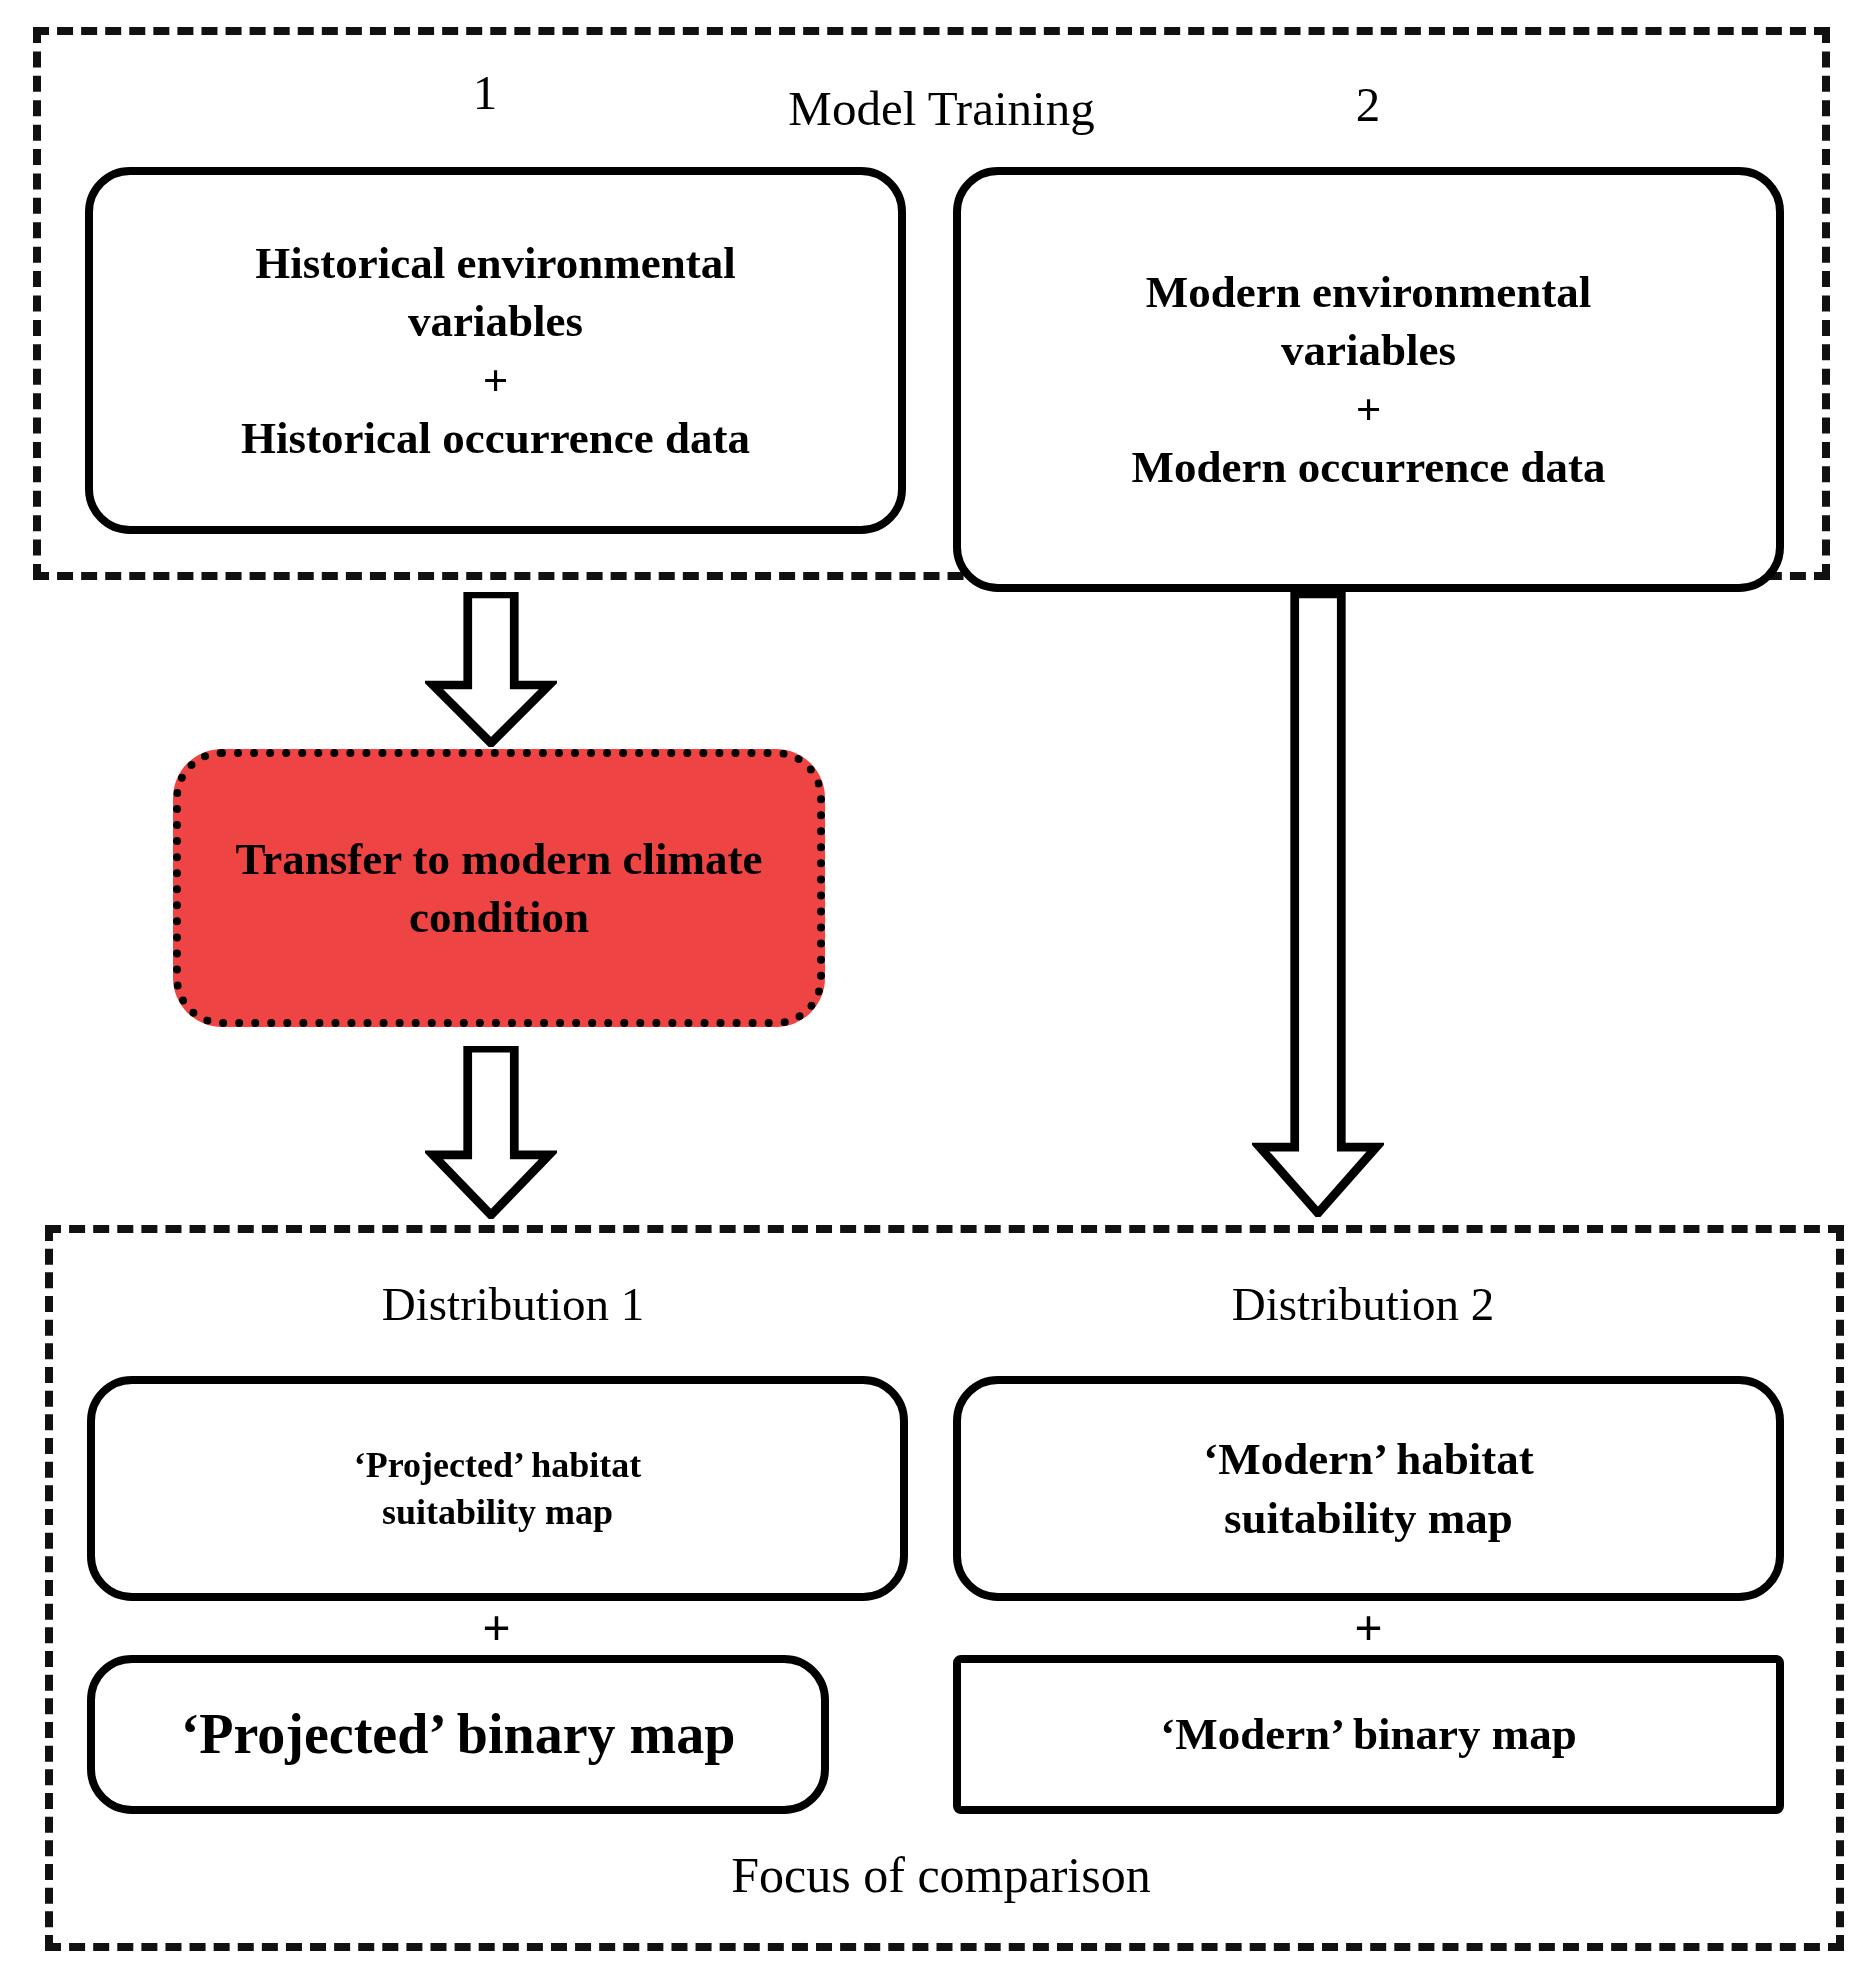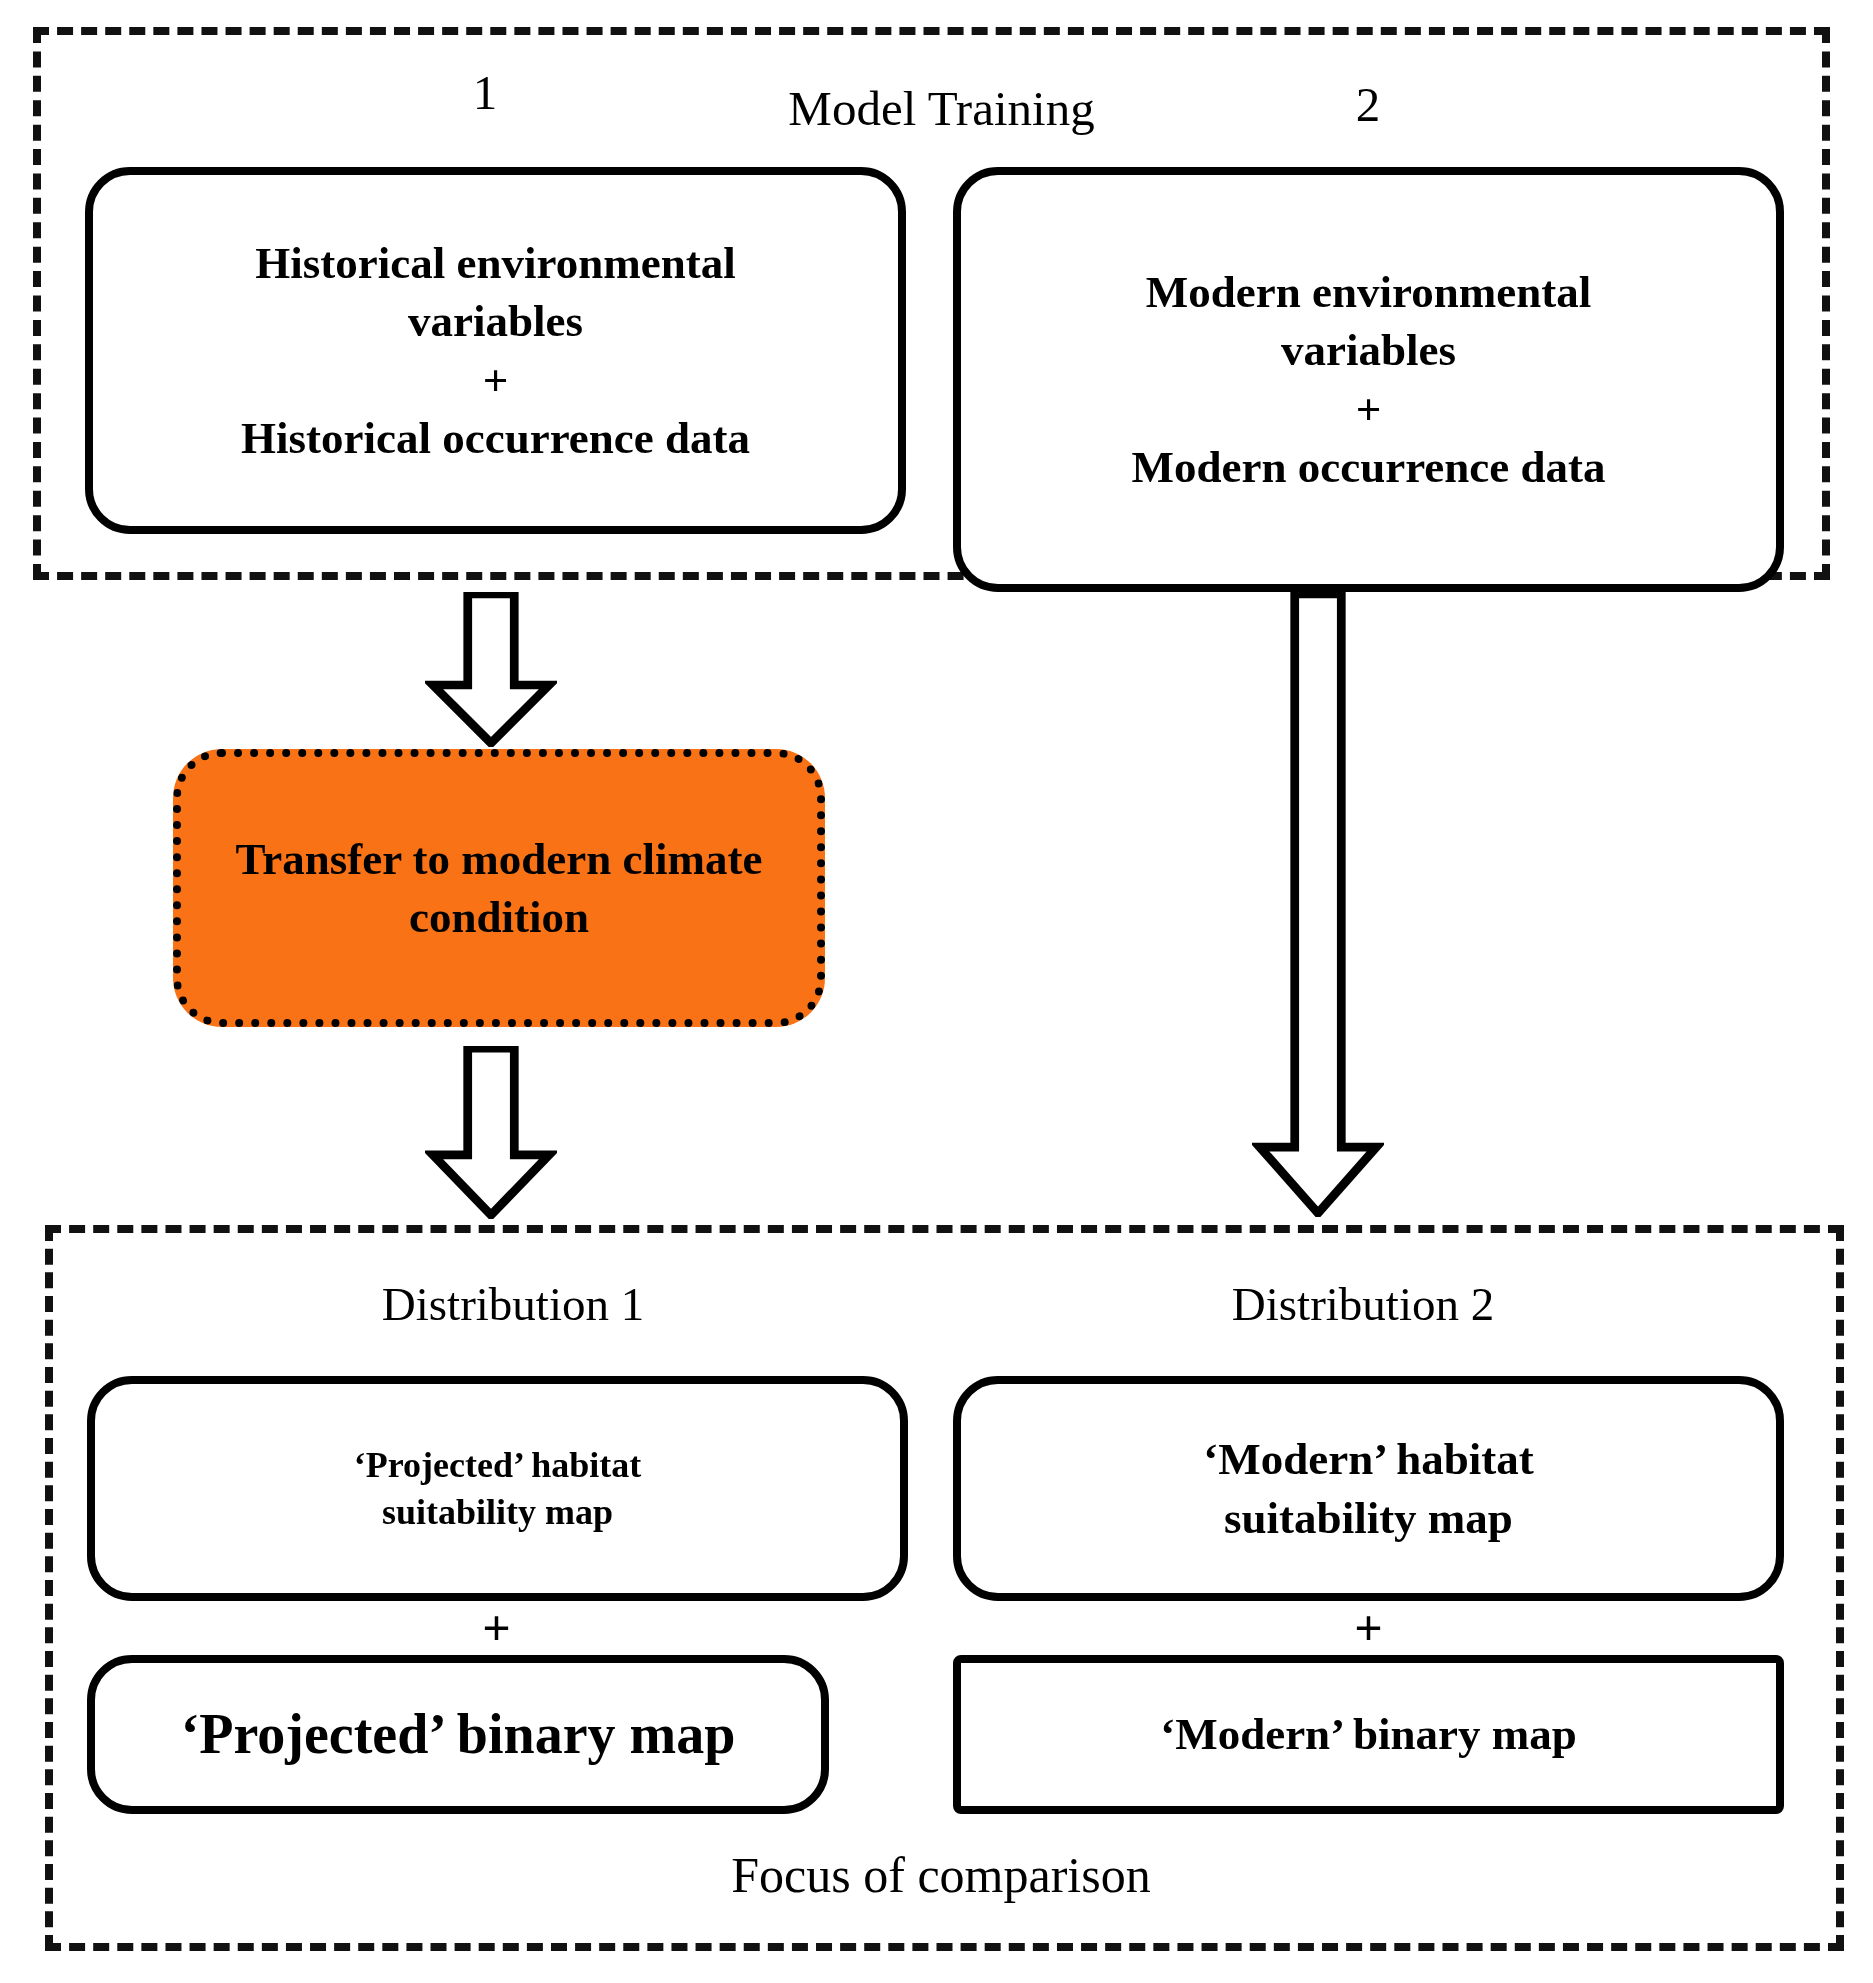--- a/index.html
+++ b/index.html
@@ -73,21 +73,21 @@
   
   #box-transfer {
     position: absolute;
     left: 173px;
     top: 749px;
     width: 652px;
     height: 278px;
     box-sizing: border-box;
     border: 8.7px dotted #000000;
     border-radius: 49px;
-    background: #f97316;
+    background: #ef4444;
     display: flex;
     align-items: center;
     justify-content: center;
     text-align: center;
     font-weight: bold;
     font-size: 45px;
     line-height: 1.30;
   }
 
   #box-proj-suit {

